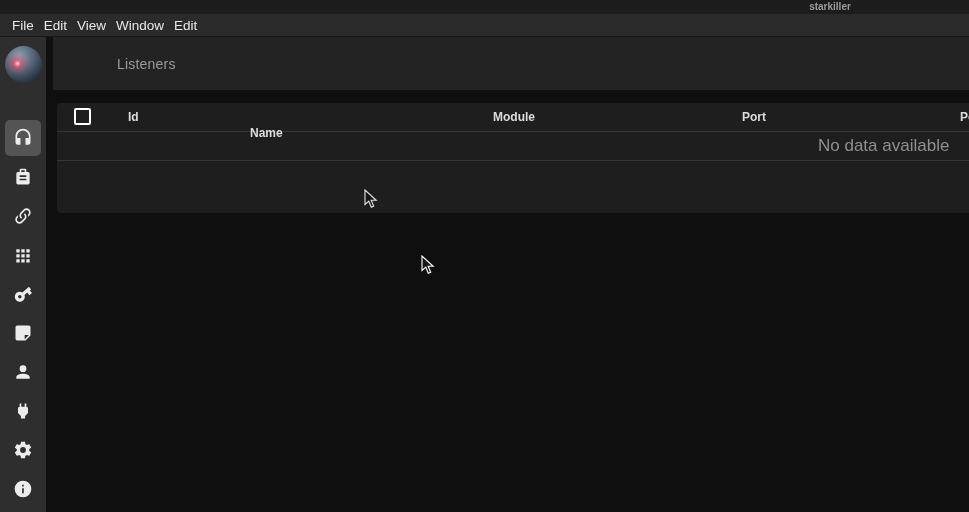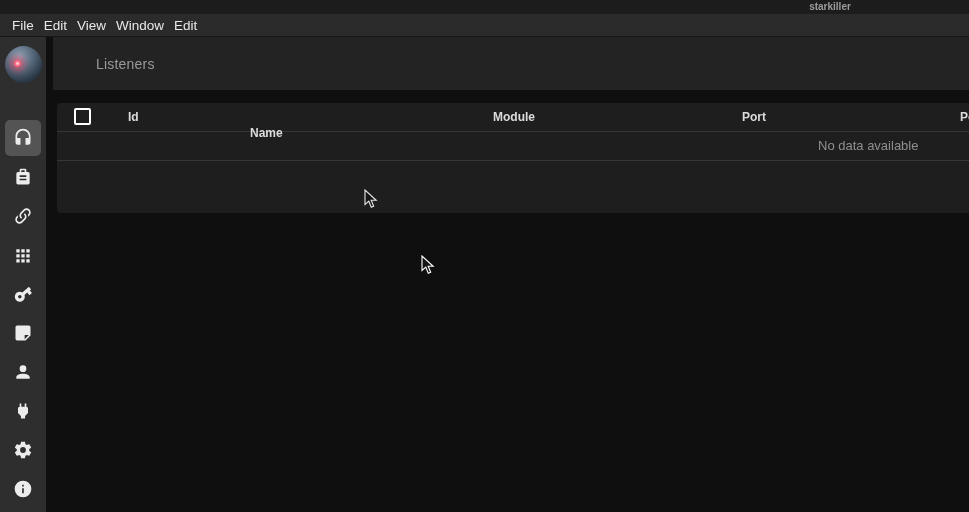--- a/index.html
+++ b/index.html
@@ -35,42 +35,42 @@
   .nav{position:absolute;top:81px;left:0;width:46px;}
   .nav-item{width:46px;height:39px;display:flex;align-items:center;justify-content:center;cursor:pointer;}
   .icon-wrap{width:36px;height:36px;border-radius:5px;display:flex;align-items:center;justify-content:center;}
   .nav-item.active .icon-wrap{background:#545454;}
   .nav-item svg{width:20px;height:20px;fill:#ececec;}
   
   .toolbar{
     position:absolute;left:53px;top:37px;right:0;height:53px;background:#232323;
     display:flex;align-items:center;
   }
-  .page-title{margin-left:43px;color:#9a9a9a;font-size:14px;letter-spacing:.2px;}
+  .page-title{margin-left:64px;color:#9a9a9a;font-size:14px;letter-spacing:.2px;}
   
   .table-card{
     position:absolute;left:57px;top:103px;right:0;height:110px;background:#1e1e1e;
     border-radius:4px 0 0 4px;overflow:hidden;
   }
   .thead{height:28px;border-bottom:1px solid #363636;position:relative;}
   .checkbox{
     position:absolute;left:17px;top:5px;width:13px;height:13px;
     border:2px solid #ffffff;border-radius:2px;background:transparent;cursor:pointer;
   }
   .th{
     position:absolute;top:0;line-height:28px;font-size:12px;font-weight:bold;
     color:#dcdcdc;white-space:nowrap;cursor:pointer;
   }
   .th.c-id{left:71px;}
   .th.c-name{left:193px;margin-top:16px;}
   .th.c-module{left:436px;}
   .th.c-host{left:685px;}
   .th.c-port{left:903px;}
   .row-empty{height:28px;border-bottom:1px solid #363636;position:relative;}
-  .no-data{position:absolute;left:761px;line-height:28px;font-size:13px;color:#8f8f8f;white-space:nowrap;}
+  .no-data{position:absolute;left:761px;line-height:28px;font-size:17px;color:#8f8f8f;white-space:nowrap;}
   .tfoot{height:53px;}
   
   .cursor{position:absolute;width:14px;height:20px;pointer-events:none;}
   .cursor svg{width:14px;height:20px;}
   .cursor.c1{left:364px;top:189px;}
   .cursor.c2{left:421px;top:255px;}
 </style>
 </head>
 <body>
 

